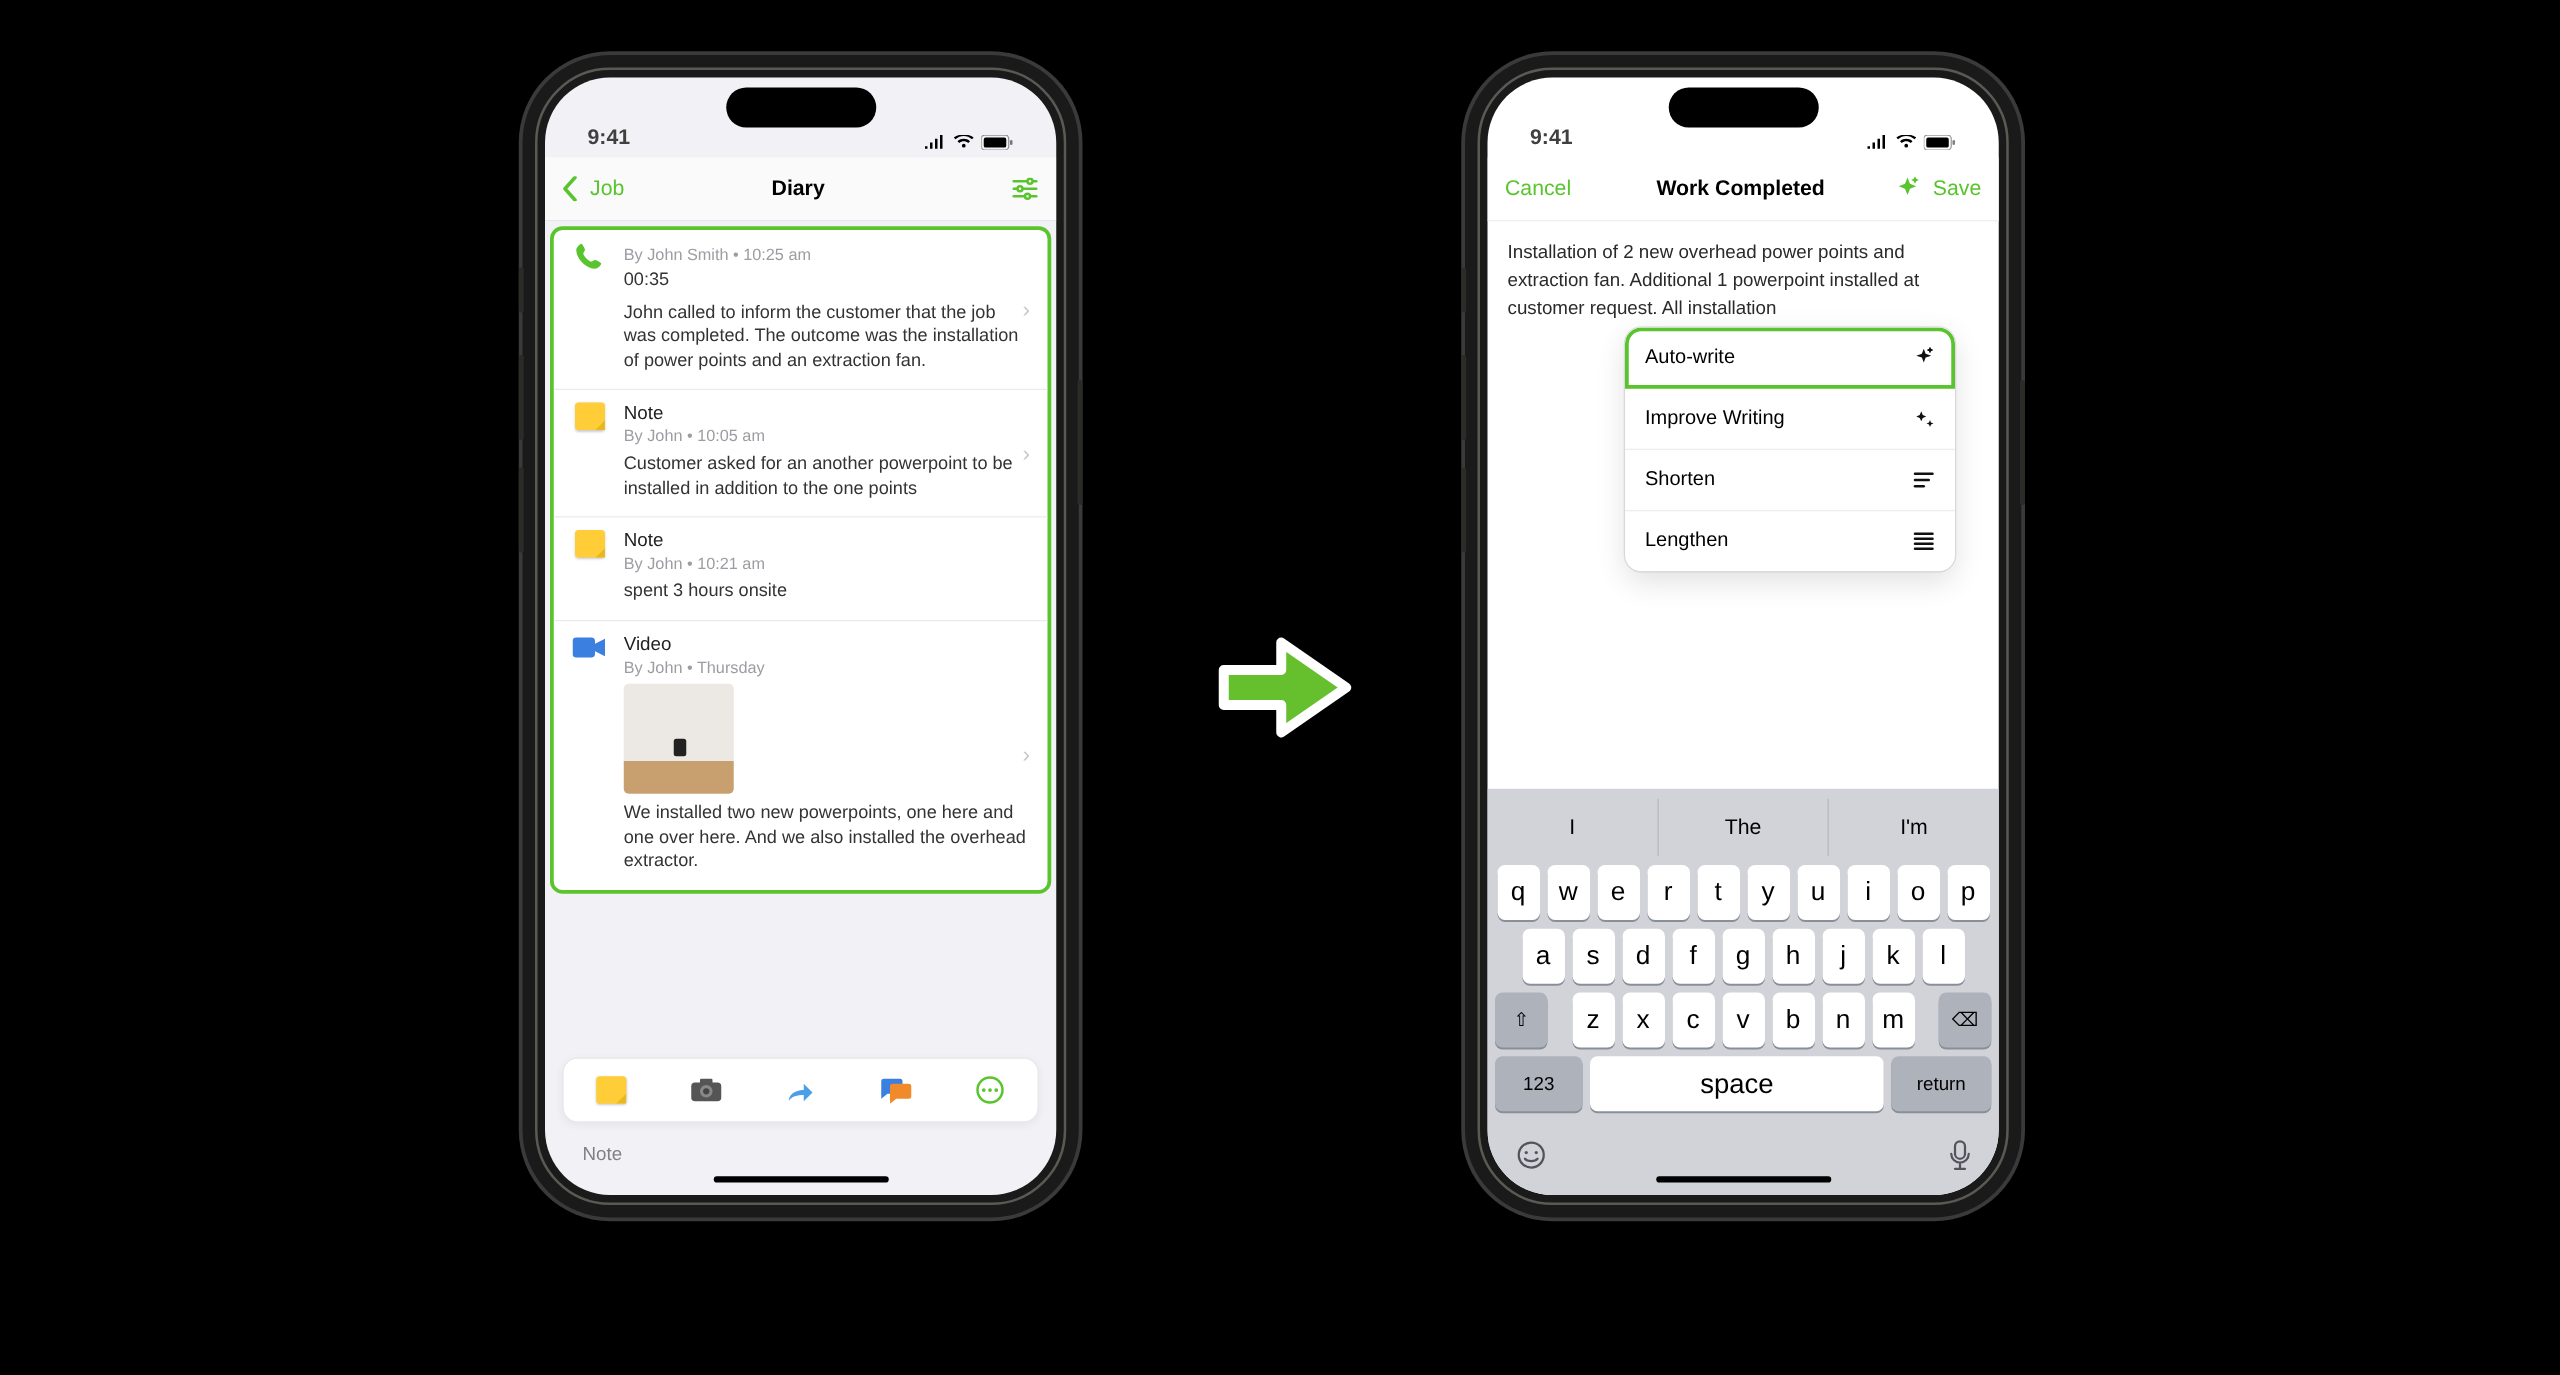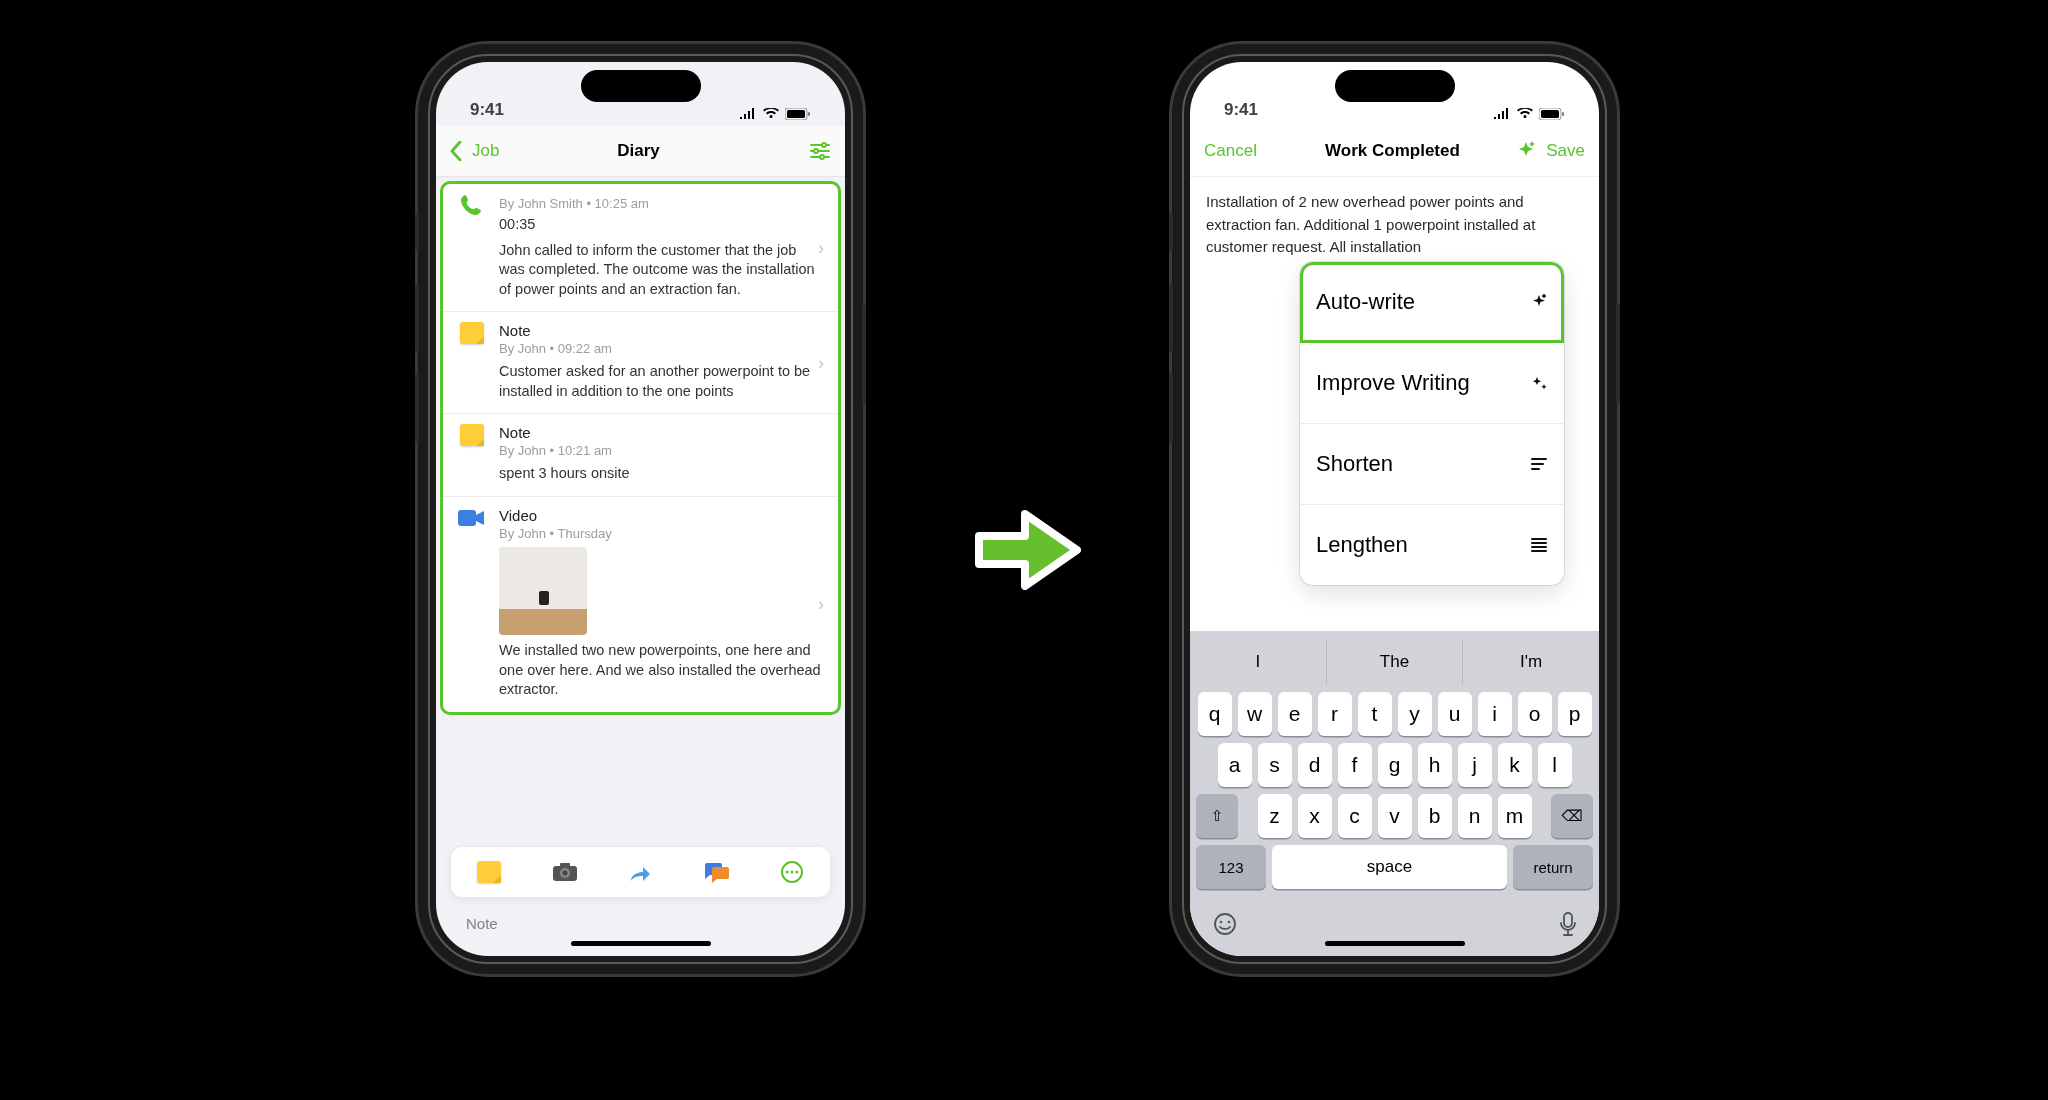--- a/index.html
+++ b/index.html
@@ -28,31 +28,31 @@
   .thumb::after{content:"";position:absolute;left:40px;top:44px;width:10px;height:14px;background:#222;border-radius:2px;}
   .toolbar { position:absolute; left:14px; right:14px; bottom:58px; height:50px; background:#fff; border:1px solid #e8e8ea; border-radius:12px; display:flex; align-items:center; justify-content:space-around; box-shadow:0 2px 8px rgba(0,0,0,.06); }
   .tool { width:30px; height:26px; display:flex; align-items:center; justify-content:center; cursor:pointer; }
   .home-ind { position:absolute; left:50%; bottom:10px; transform:translateX(-50%); width:140px; height:5px; background:#000; border-radius:3px; }
   .peek { position:absolute; left:30px; bottom:24px; font-size:15px; color:#222; opacity:.55; }
   
   .arrow { position:absolute; left:969px; top:500px; width:120px; height:100px; filter:drop-shadow(0 4px 6px rgba(0,0,0,.45)); }
   
   .editor { padding:14px 16px; font-size:15px; color:#2a2a2a; line-height:1.5; }
   .menu { position:absolute; top:200px; left:110px; width:264px; background:#fff; border-radius:13px; box-shadow:0 8px 24px rgba(0,0,0,.12), 0 0 0 1px #e5e5ea; overflow:hidden; }
-  .menu-item { height:48px; display:flex; align-items:center; justify-content:space-between; padding:16px 16px; font-size:22px; color:#000; border-bottom:1px solid #ececee;gap:20px; }
+  .menu-item { height:48px; display:flex; align-items:center; justify-content:space-between; padding:0 16px; font-size:16px; color:#000; border-bottom:1px solid #ececee;gap:20px; }
   .menu-item:last-child { border-bottom:none; }
   .menu-item.sel { outline:3px solid #59c42d; outline-offset:-3px; border-radius:13px 13px 0 0; }
   .keyboard { position:absolute; left:0; right:0; bottom:0; background:#d1d3d9; padding-top:8px; }
   .pred { height:46px; display:flex; }
   .pred div { flex:1; display:flex; align-items:center; justify-content:center; font-size:17px; color:#000; border-right:1px solid #b6b9bf; }
   .pred div:last-child { border-right:none; }
   .krow { display:flex; justify-content:center; gap:6px; margin:7px 6px; }
   .key { background:#fff; border-radius:6px; height:44px; min-width:32px; flex:1; max-width:34px; display:flex; align-items:center; justify-content:center; font-size:21px; box-shadow:0 1.5px 0 #888f99; }
   .key.fn { background:#adb2bb; font-size:15px; max-width:none; }
-  .key.space { max-width:none; flex:5; font-size:17px; }
+  .key.space { max-width:none; flex:5; font-size:22px; }
   .kb-bot { height:56px; display:flex; align-items:center; justify-content:space-between; padding:0 22px 4px; }
   .noteicon{width:24px;height:22px;background:#ffcd38;border-radius:3px;position:relative;box-shadow:0 1px 2px rgba(0,0,0,.2);}
   .noteicon::after{content:"";position:absolute;right:0;bottom:0;width:8px;height:8px;background:#e7b820;clip-path:polygon(100% 0,0 100%,100% 100%);}
 </style>
 </head>
 <body>
 <div id="stage">
 
 <div class="phone" style="left:418px; top:44px;">
   <div class="sidebtn" style="left:-3px;top:170px;width:4px;height:36px"></div>
@@ -111,21 +111,21 @@
         <div class="entry-body" style="margin-top:4px;font-weight:400;">00:35</div>
         <div class="entry-body">John called to inform the customer that the job was completed. The outcome was the installation of power points and an extraction fan.</div>
         <div class="chev">›</div>
       </div>
 
       <div class="entry">
         <div class="entry-icon">
               <div class="noteicon"></div>
             </div>
         <div class="entry-title">Note</div>
-        <div class="entry-meta">By John • 09:22 am</div>
+        <div class="entry-meta">By John • 10:05 am</div>
         <div class="entry-body">Customer asked for an another powerpoint to be installed in addition to the one points</div>
         <div class="chev">›</div>
       </div>
 
       <div class="entry">
         <div class="entry-icon">
               <div class="noteicon"></div>
             </div>
         <div class="entry-title">Note</div>
         <div class="entry-meta">By John • 10:21 am</div>

